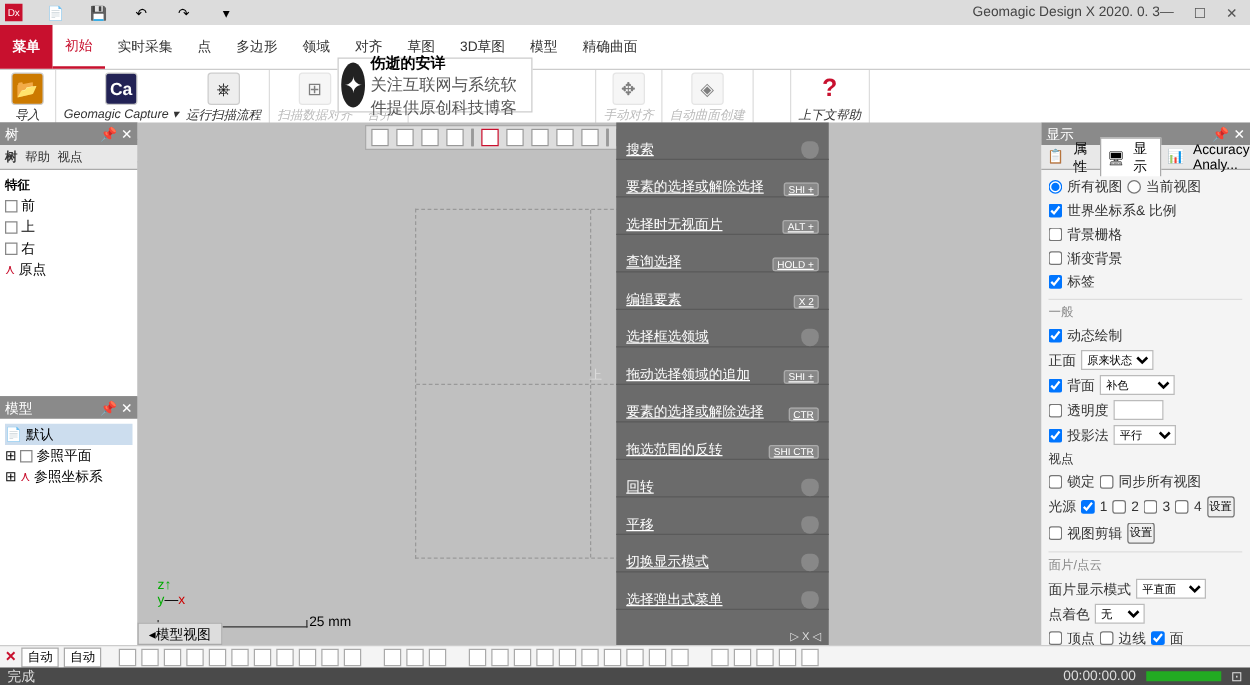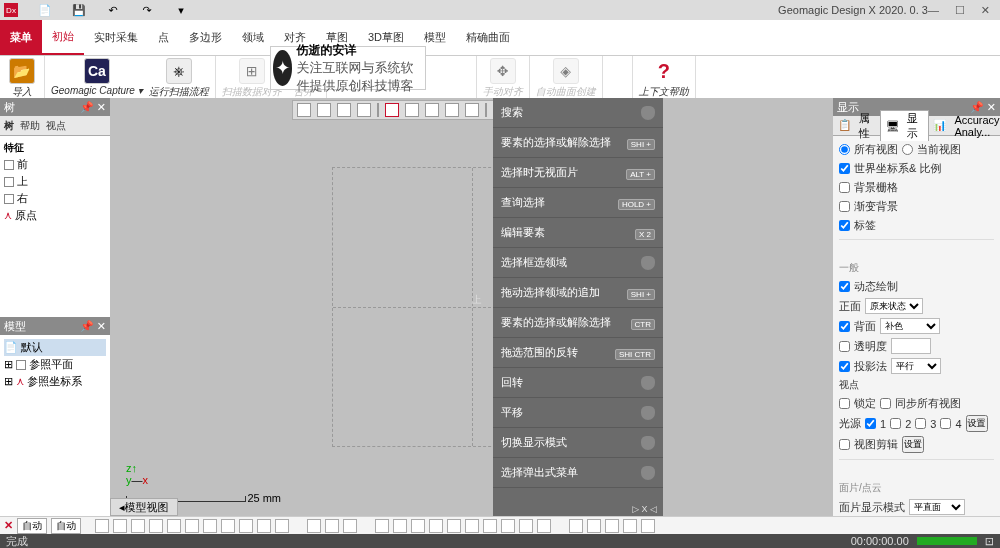--- a/index.html
+++ b/index.html
@@ -44,32 +44,32 @@
 .vp-toolbar span { width: 14px; height: 14px; display:inline-block; border:1px solid #999; background:#fff; }
 .vp-toolbar span.sel { background: #f4b6b6; border-color:#c8102e;}
 .vp-grid { position: absolute; left: 50%; top: 50%; transform: translate(-50%, -50%); width: 280px; height: 280px; border: 1px dashed #999; }
 .vp-grid::before { content:''; position:absolute; left:50%; top:0; bottom:0; border-left:1px dashed #999;}
 .vp-grid::after { content:''; position:absolute; top:50%; left:0; right:0; border-top:1px dashed #999;}
 .vp-axis { position: absolute; left: 16px; bottom: 30px; font-size:10px; }
 .vp-axis .z { color:#0a0; } .vp-axis .y { color:#0a0; } .vp-axis .x { color:#c00; }
 .vp-scale { position: absolute; left: 16px; bottom: 14px; width: 120px; height: 6px; border: 1px solid #333; border-top:none; font-size:9px; }
 .vp-tab { position: absolute; left: 0; bottom: 0; height: 18px; background: #ddd; border:1px solid #aaa; padding:0 8px; display:flex; align-items:center; font-size:10px;}
 .ctxmenu { width: 170px; background: #6b6b6b; color: #fff; position: absolute; right: 170px; top: 0; bottom: 0; }
-.ctxmenu .crow { height: 30px; border-bottom: 1px solid #5a5a5a; display: flex; align-items: center; justify-content: space-between; padding: 0 8px; font-size: 10px; cursor:pointer;}
+.ctxmenu .crow { height: 30px; border-bottom: 1px solid #5a5a5a; display: flex; align-items: flex-end; justify-content: space-between; padding: 0 8px; font-size: 10px; cursor:pointer;text-decoration:underline;}
 .ctxmenu .crow .key { background:#888; border:1px solid #aaa; padding:0 3px; font-size:8px; border-radius:2px;}
 .ctxmenu .crow .mic { width:14px; height:14px; background:#888; border-radius:6px 6px 8px 8px; }
 .ctxmenu .foot { position:absolute; bottom:2px; right:6px; font-size:9px; color:#ddd;}
 .rightpanel { width: 167px; background: #f4f4f4; display: flex; flex-direction: column; }
 .rtabs { height: 20px; background: #e8e8e8; display: flex; align-items: center; border-bottom: 1px solid #aaa; font-size:9px;}
 .rtabs span { padding: 0 5px; display:flex; align-items:center; gap:2px;}
 .rprops { flex: 1; padding: 4px 6px; overflow: auto; }
 .rprops .prow { display: flex; align-items: center; gap: 4px; padding: 2px 0; font-size: 10px; color:#333;}
 .rprops .prow input[type=checkbox] { width:11px; height:11px; }
 .rprops .prow.rad input[type=radio] { width:11px; height:11px; }
-.rprops .sect { color:#888; margin: 4px 0 2px; font-size:10px; border-top:1px solid #ddd; padding-top:21px;}
+.rprops .sect { color:#888; margin: 4px 0 2px; font-size:10px; border-top:1px solid #ddd; padding-top:3px;}
 .rprops select, .rprops input[type=text] { font-size:9px; height:16px; border:1px solid #bbb; background:#fff; }
 .rprops .inline { display:flex; gap:4px; align-items:center;}
 .statusbar { position: absolute; bottom: 14px; left: 0; right: 0; height: 18px; background: #f4f4f4; border-top: 1px solid #ccc; display: flex; align-items: center; gap: 4px; padding: 0 4px; }
 .statusbar .sb-item { width:14px; height:14px; border:1px solid #aaa; background:#fff; display:inline-block;}
 .statusbar .sb-sel { font-size:10px; border:1px solid #aaa; background:#fff; padding:0 4px;}
 .statusbar .sb-x { color:#c8102e; font-weight:bold;}
 .footer { position: absolute; bottom: 0; left: 0; right: 0; height: 14px; background: #4a4a4a; color: #ddd; display: flex; align-items: center; justify-content: space-between; padding: 0 6px; font-size:10px;}
 .footer .prog { width:60px; height:8px; background:#2a2; }
 .dx-ic { background:#c8102e; color:#fff; font-size:8px; width:14px;height:14px; display:inline-flex;align-items:center;justify-content:center;}
 </style>

